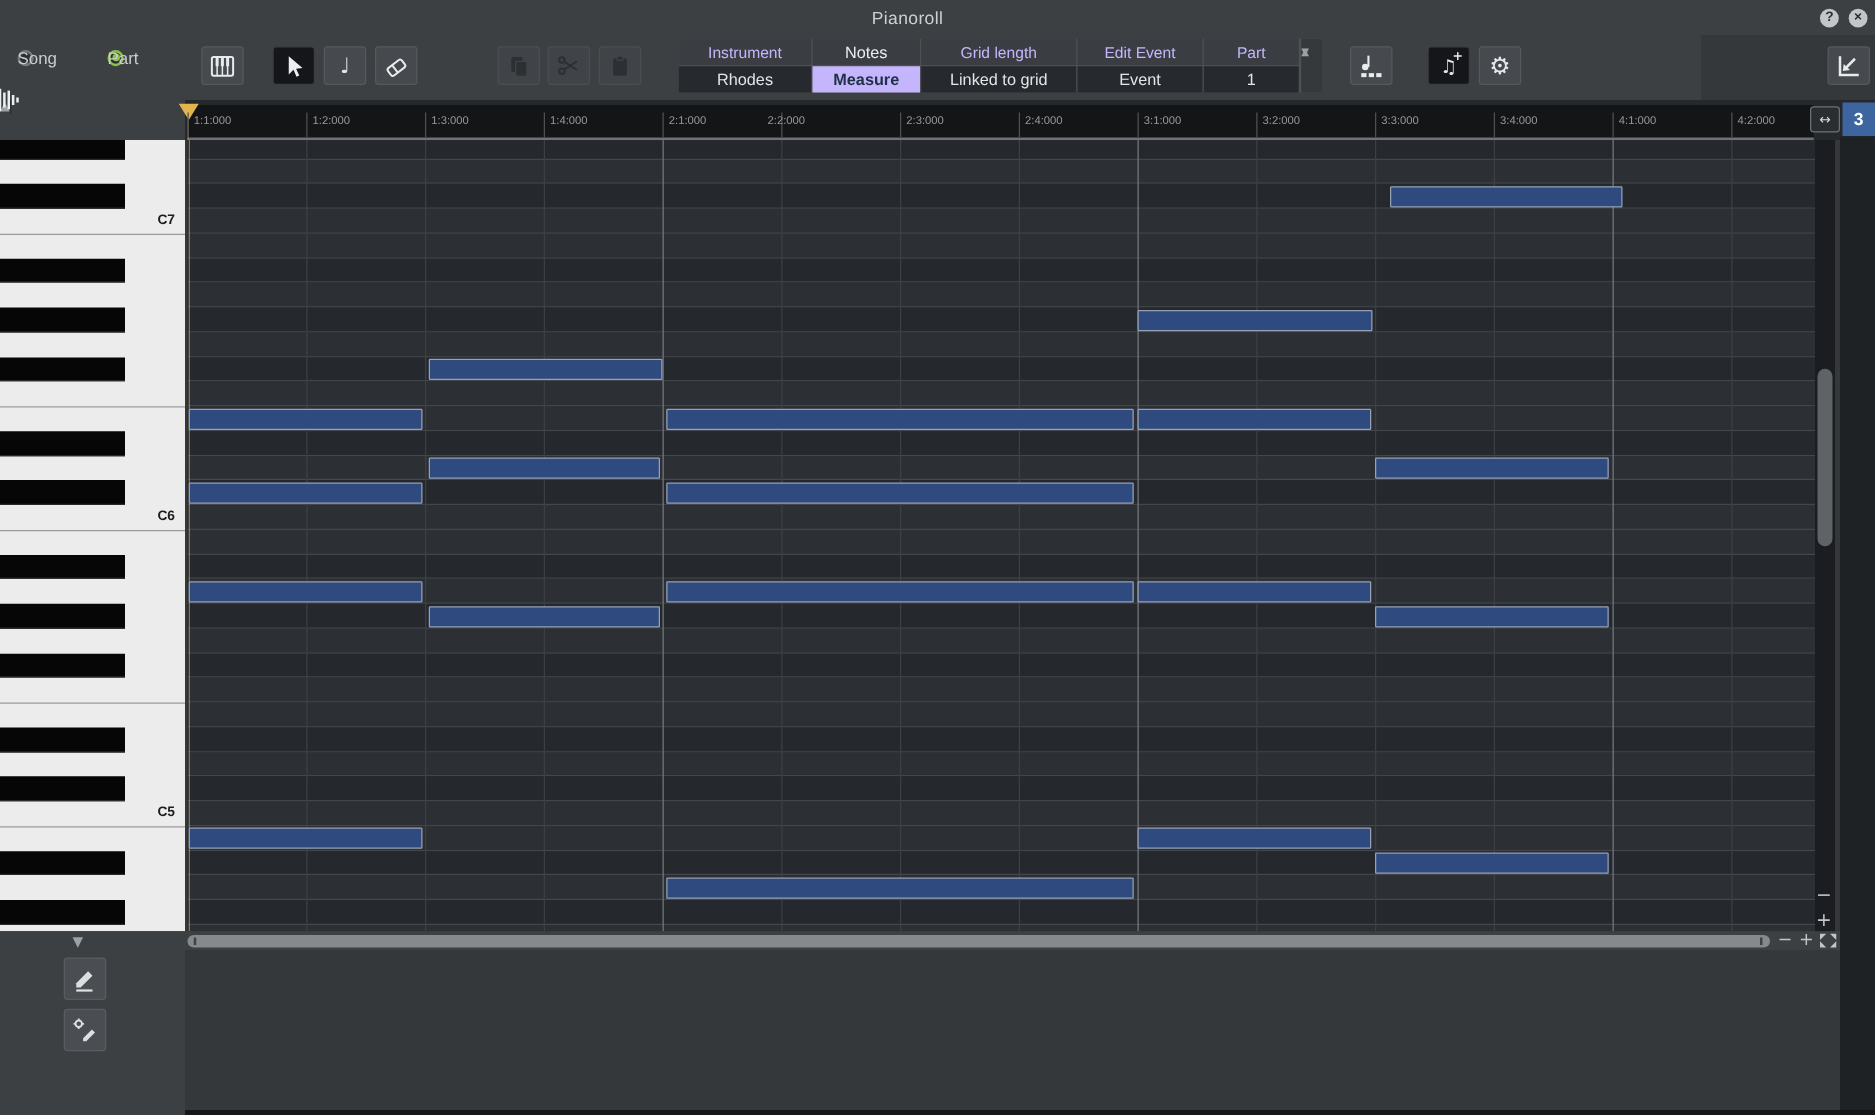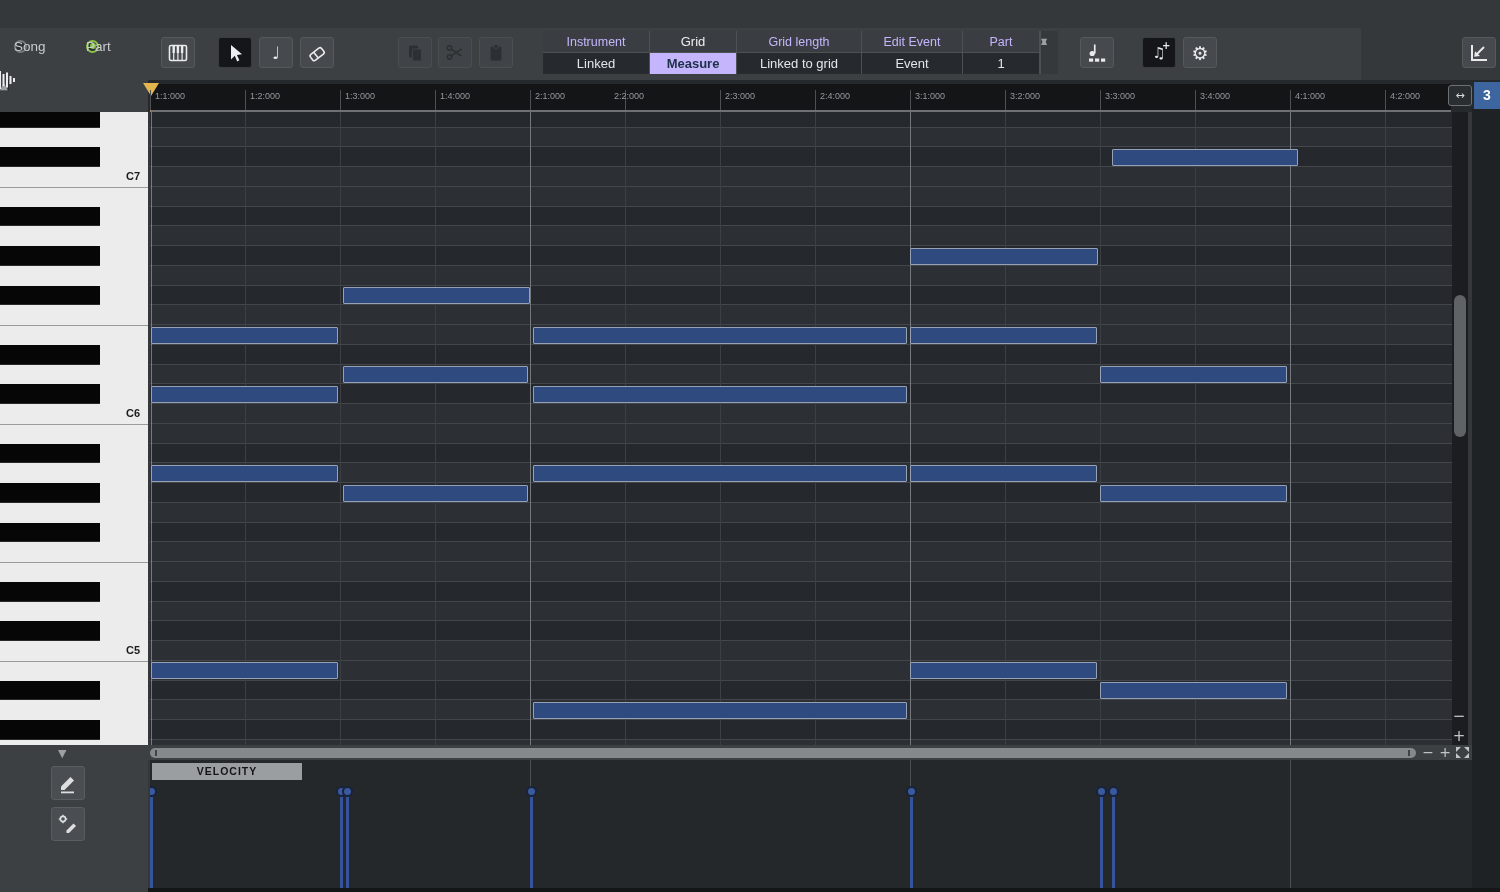--- a/index.html
+++ b/index.html
@@ -97,20 +97,25 @@
   .vmline{top:0;width:1px;height:128px;background:#4b4e52;}
   .stem{width:3px;background:#35549b;z-index:2;}
   .vpoint{width:11px;height:11px;border-radius:50%;background:#3b5a9e;border:2px solid #18233c;z-index:3;}
   .bottom-strip{left:148px;top:888px;width:1352px;height:4px;background:#141618;}
 </style>
 </head>
 <body>
 
 <div id="app">
 
+  <div class="titlebar">
+    <div class="title">Pianoroll</div>
+    <div class="circle-btn" style="left:1456px;">?</div>
+    <div class="circle-btn" style="left:1479px;">×</div>
+  </div>
 
   <div class="toolbar">
     <div class="radio-row" style="left:14px;top:18px;">
       <span class="radio-off"></span>
       <span class="rlabel">Song</span>
     </div>
     <div class="radio-row" style="left:86px;top:18px;">
       <span class="radio-on">
           <i></i>
         </span>
@@ -166,22 +171,22 @@
         <rect x="8.5" y="2.8" width="5" height="3.4" rx="1" fill="#2c3033" stroke="#404448" stroke-width="1"></rect>
       </svg>
     </div>
 
     <div class="dd-panel" id="ddPanel">
       <div class="dd-arrows">
         <div class="glyph">▲</div>
         <div class="glyph">▼</div>
       </div>
     <div class="dd-cell dd-head" style="left: 0px; width: 106px;">Instrument</div>
-        <div class="dd-cell dd-val" style="left: 0px; width: 106px;">Linked</div>
-        <div class="dd-cell dd-head sel" style="left: 107px; width: 86px;">Grid</div>
+        <div class="dd-cell dd-val" style="left: 0px; width: 106px;">Rhodes</div>
+        <div class="dd-cell dd-head sel" style="left: 107px; width: 86px;">Notes</div>
         <div class="dd-cell dd-val sel" style="left: 107px; width: 86px;">Measure</div>
         <div class="dd-cell dd-head" style="left: 194px; width: 124px;">Grid length</div>
         <div class="dd-cell dd-val" style="left: 194px; width: 124px;">Linked to grid</div>
         <div class="dd-cell dd-head" style="left: 319px; width: 100px;">Edit Event</div>
         <div class="dd-cell dd-val" style="left: 319px; width: 100px;">Event</div>
         <div class="dd-cell dd-head" style="left: 420px; width: 76px;">Part</div>
         <div class="dd-cell dd-val" style="left: 420px; width: 76px;">1</div>
       </div>
 
     <div class="btn" style="left:1080px;">
@@ -401,35 +406,15 @@
           <line x1="7" y1="2.8" x2="7" y2="4.4"></line>
             <line x1="7" y1="9.6" x2="7" y2="11.2"></line>
           <line x1="2.8" y1="7" x2="4.4" y2="7"></line>
             <line x1="9.6" y1="7" x2="11.2" y2="7"></line>
         </g>
         <path d="M10.5 18.5 L17.5 11.5 L20 14 L13 21 L10.5 21 Z" fill="#dcdee0"></path>
       </svg>
     </div>
   </div>
 
-  <div class="velocity" id="velocity">
-    <div class="vel-label">VELOCITY</div>
-  <div class="vmline" style="left: 380px;"></div>
-      <div class="vmline" style="left: 760px;"></div>
-      <div class="vmline" style="left: 1140px;"></div>
-      <div class="stem" style="left: -0.5px; top: 31px; height: 97px; background: rgb(53, 84, 155);"></div>
-      <div class="vpoint" style="left: -4.5px; top: 26px;"></div>
-      <div class="stem" style="left: 189.5px; top: 31px; height: 97px; background: rgb(53, 84, 155);"></div>
-      <div class="vpoint" style="left: 185.5px; top: 26px;"></div>
-      <div class="stem" style="left: 195.5px; top: 31px; height: 97px; background: rgb(53, 84, 155);"></div>
-      <div class="vpoint" style="left: 191.5px; top: 26px;"></div>
-      <div class="stem" style="left: 379.5px; top: 31px; height: 97px; background: rgb(53, 84, 155);"></div>
-      <div class="vpoint" style="left: 375.5px; top: 26px;"></div>
-      <div class="stem" style="left: 759.5px; top: 31px; height: 97px; background: rgb(53, 84, 155);"></div>
-      <div class="vpoint" style="left: 755.5px; top: 26px;"></div>
-      <div class="stem" style="left: 949.5px; top: 31px; height: 97px; background: rgb(53, 84, 155);"></div>
-      <div class="vpoint" style="left: 945.5px; top: 26px;"></div>
-      <div class="stem" style="left: 961.5px; top: 31px; height: 97px; background: rgb(53, 84, 155);"></div>
-      <div class="vpoint" style="left: 957.5px; top: 26px;"></div>
-    </div>
 
   <div class="bottom-strip"></div>
 </div>
 
 </body></html>

